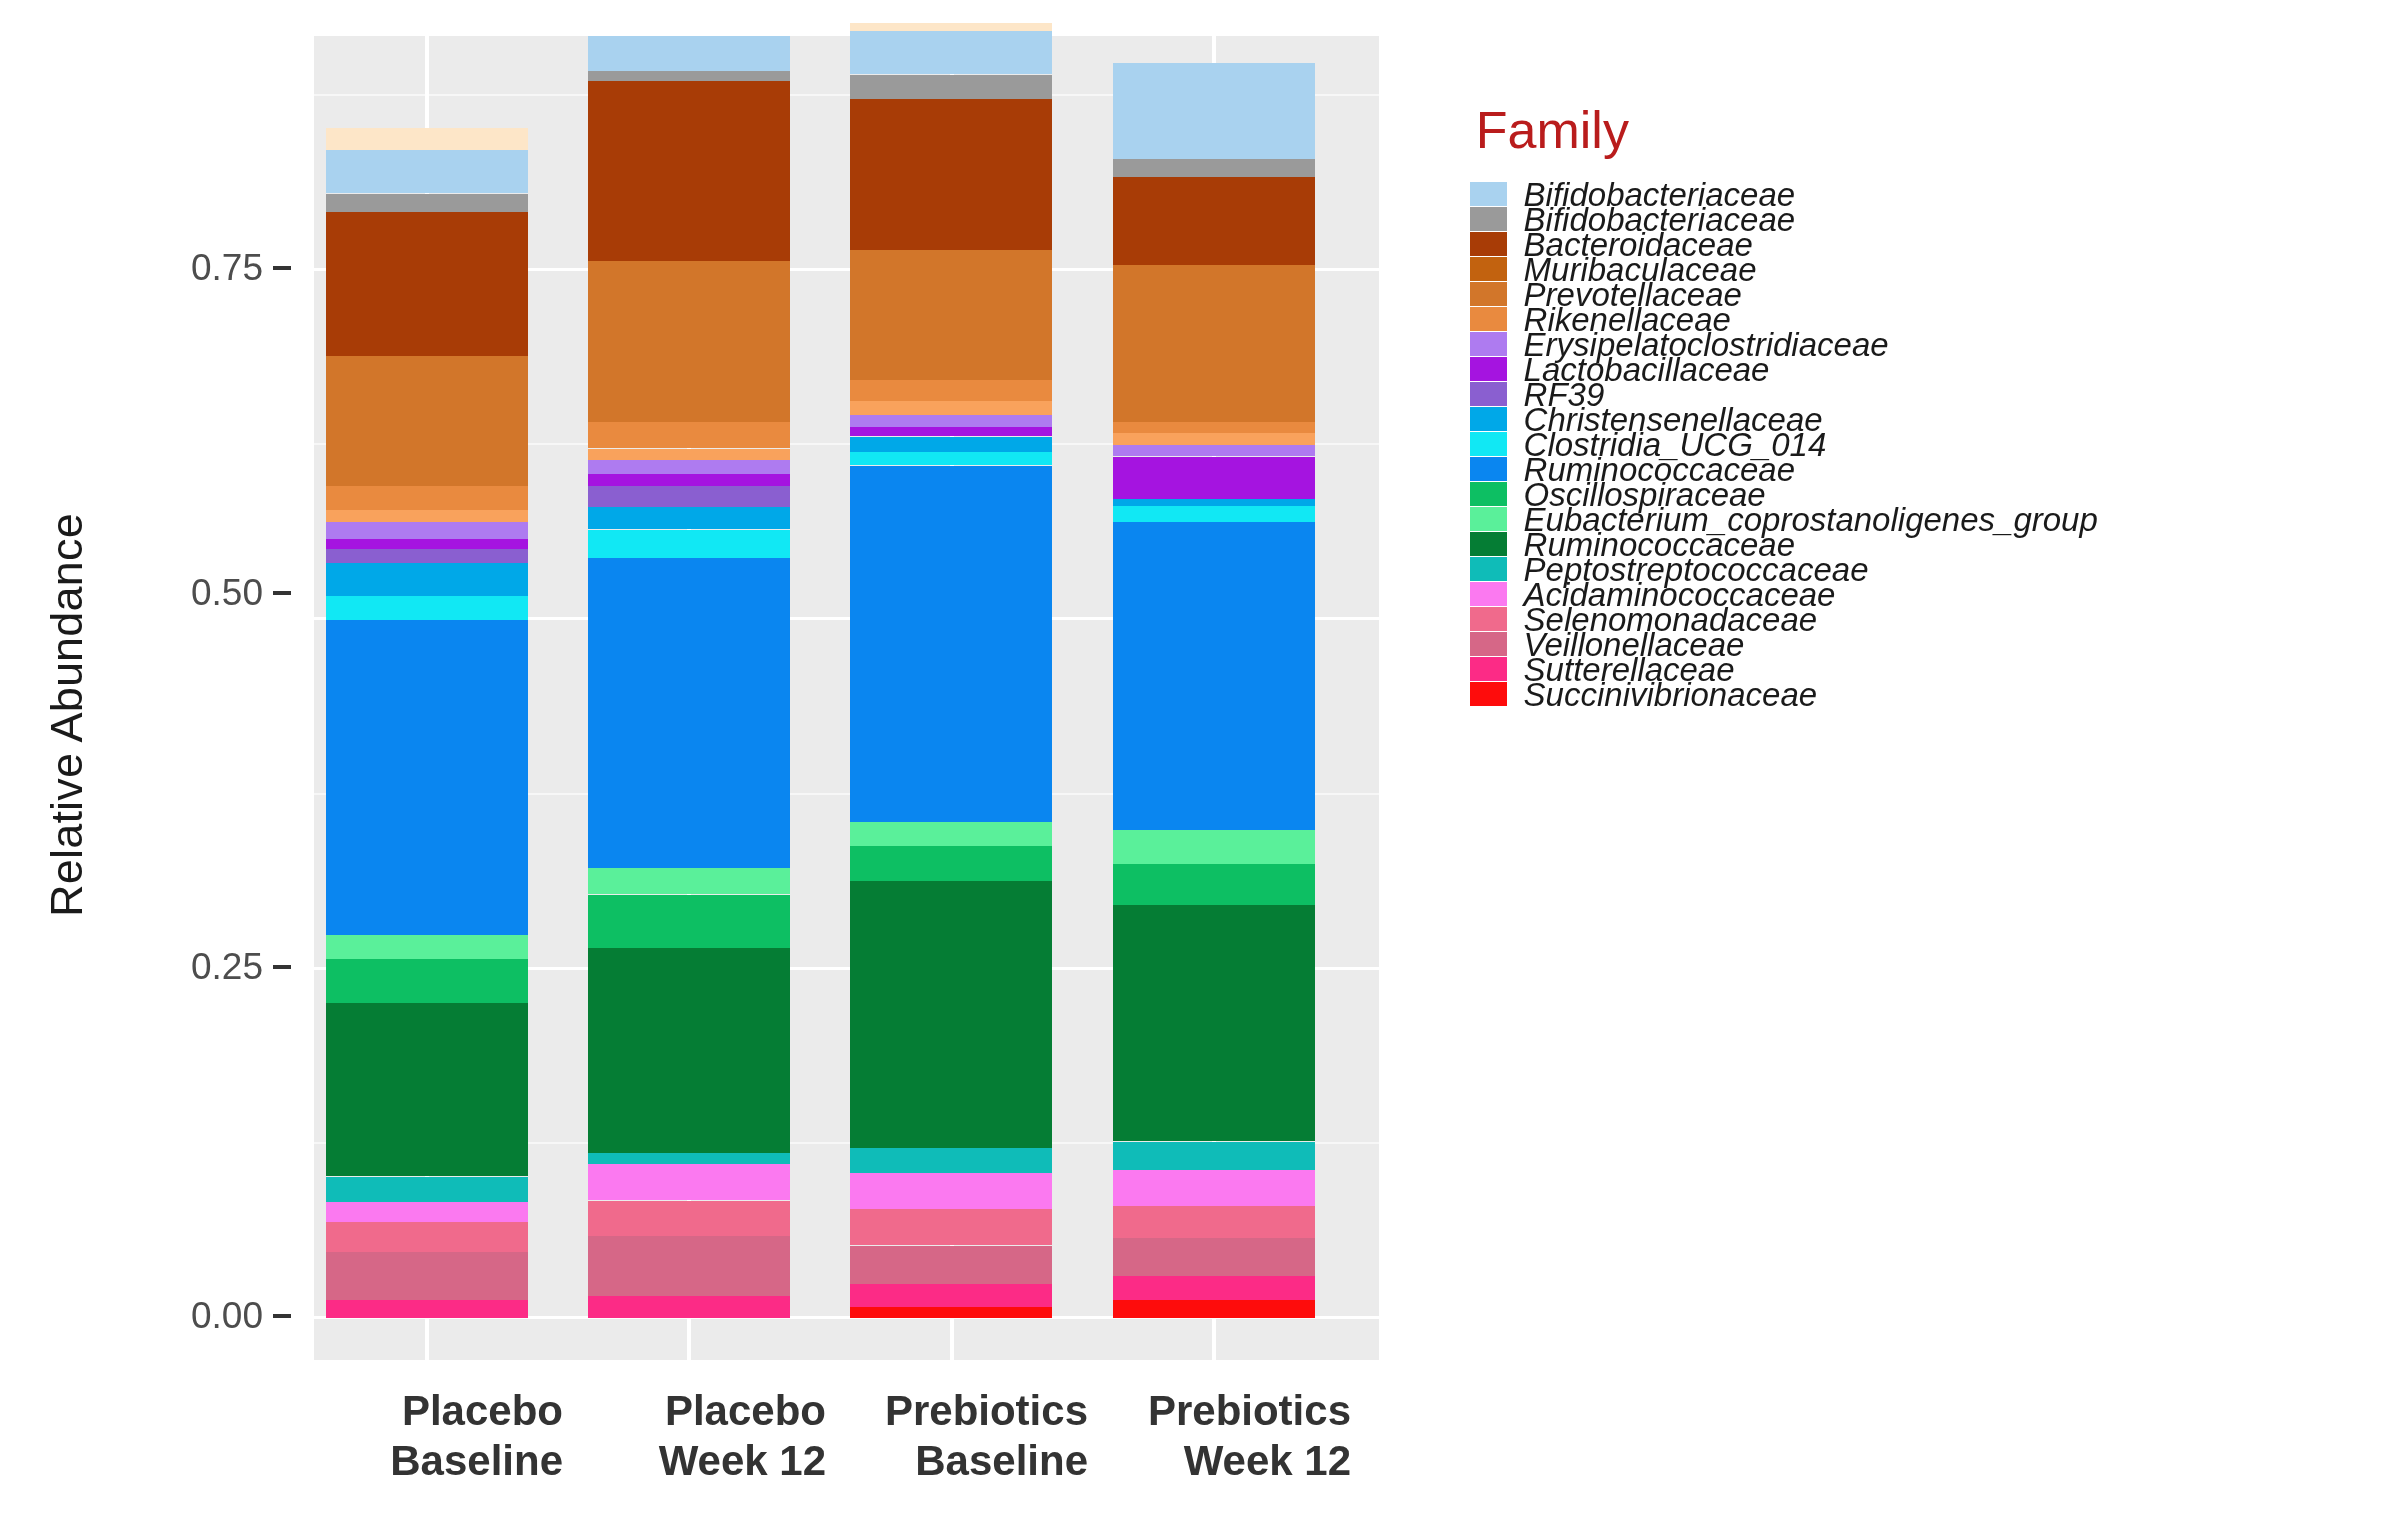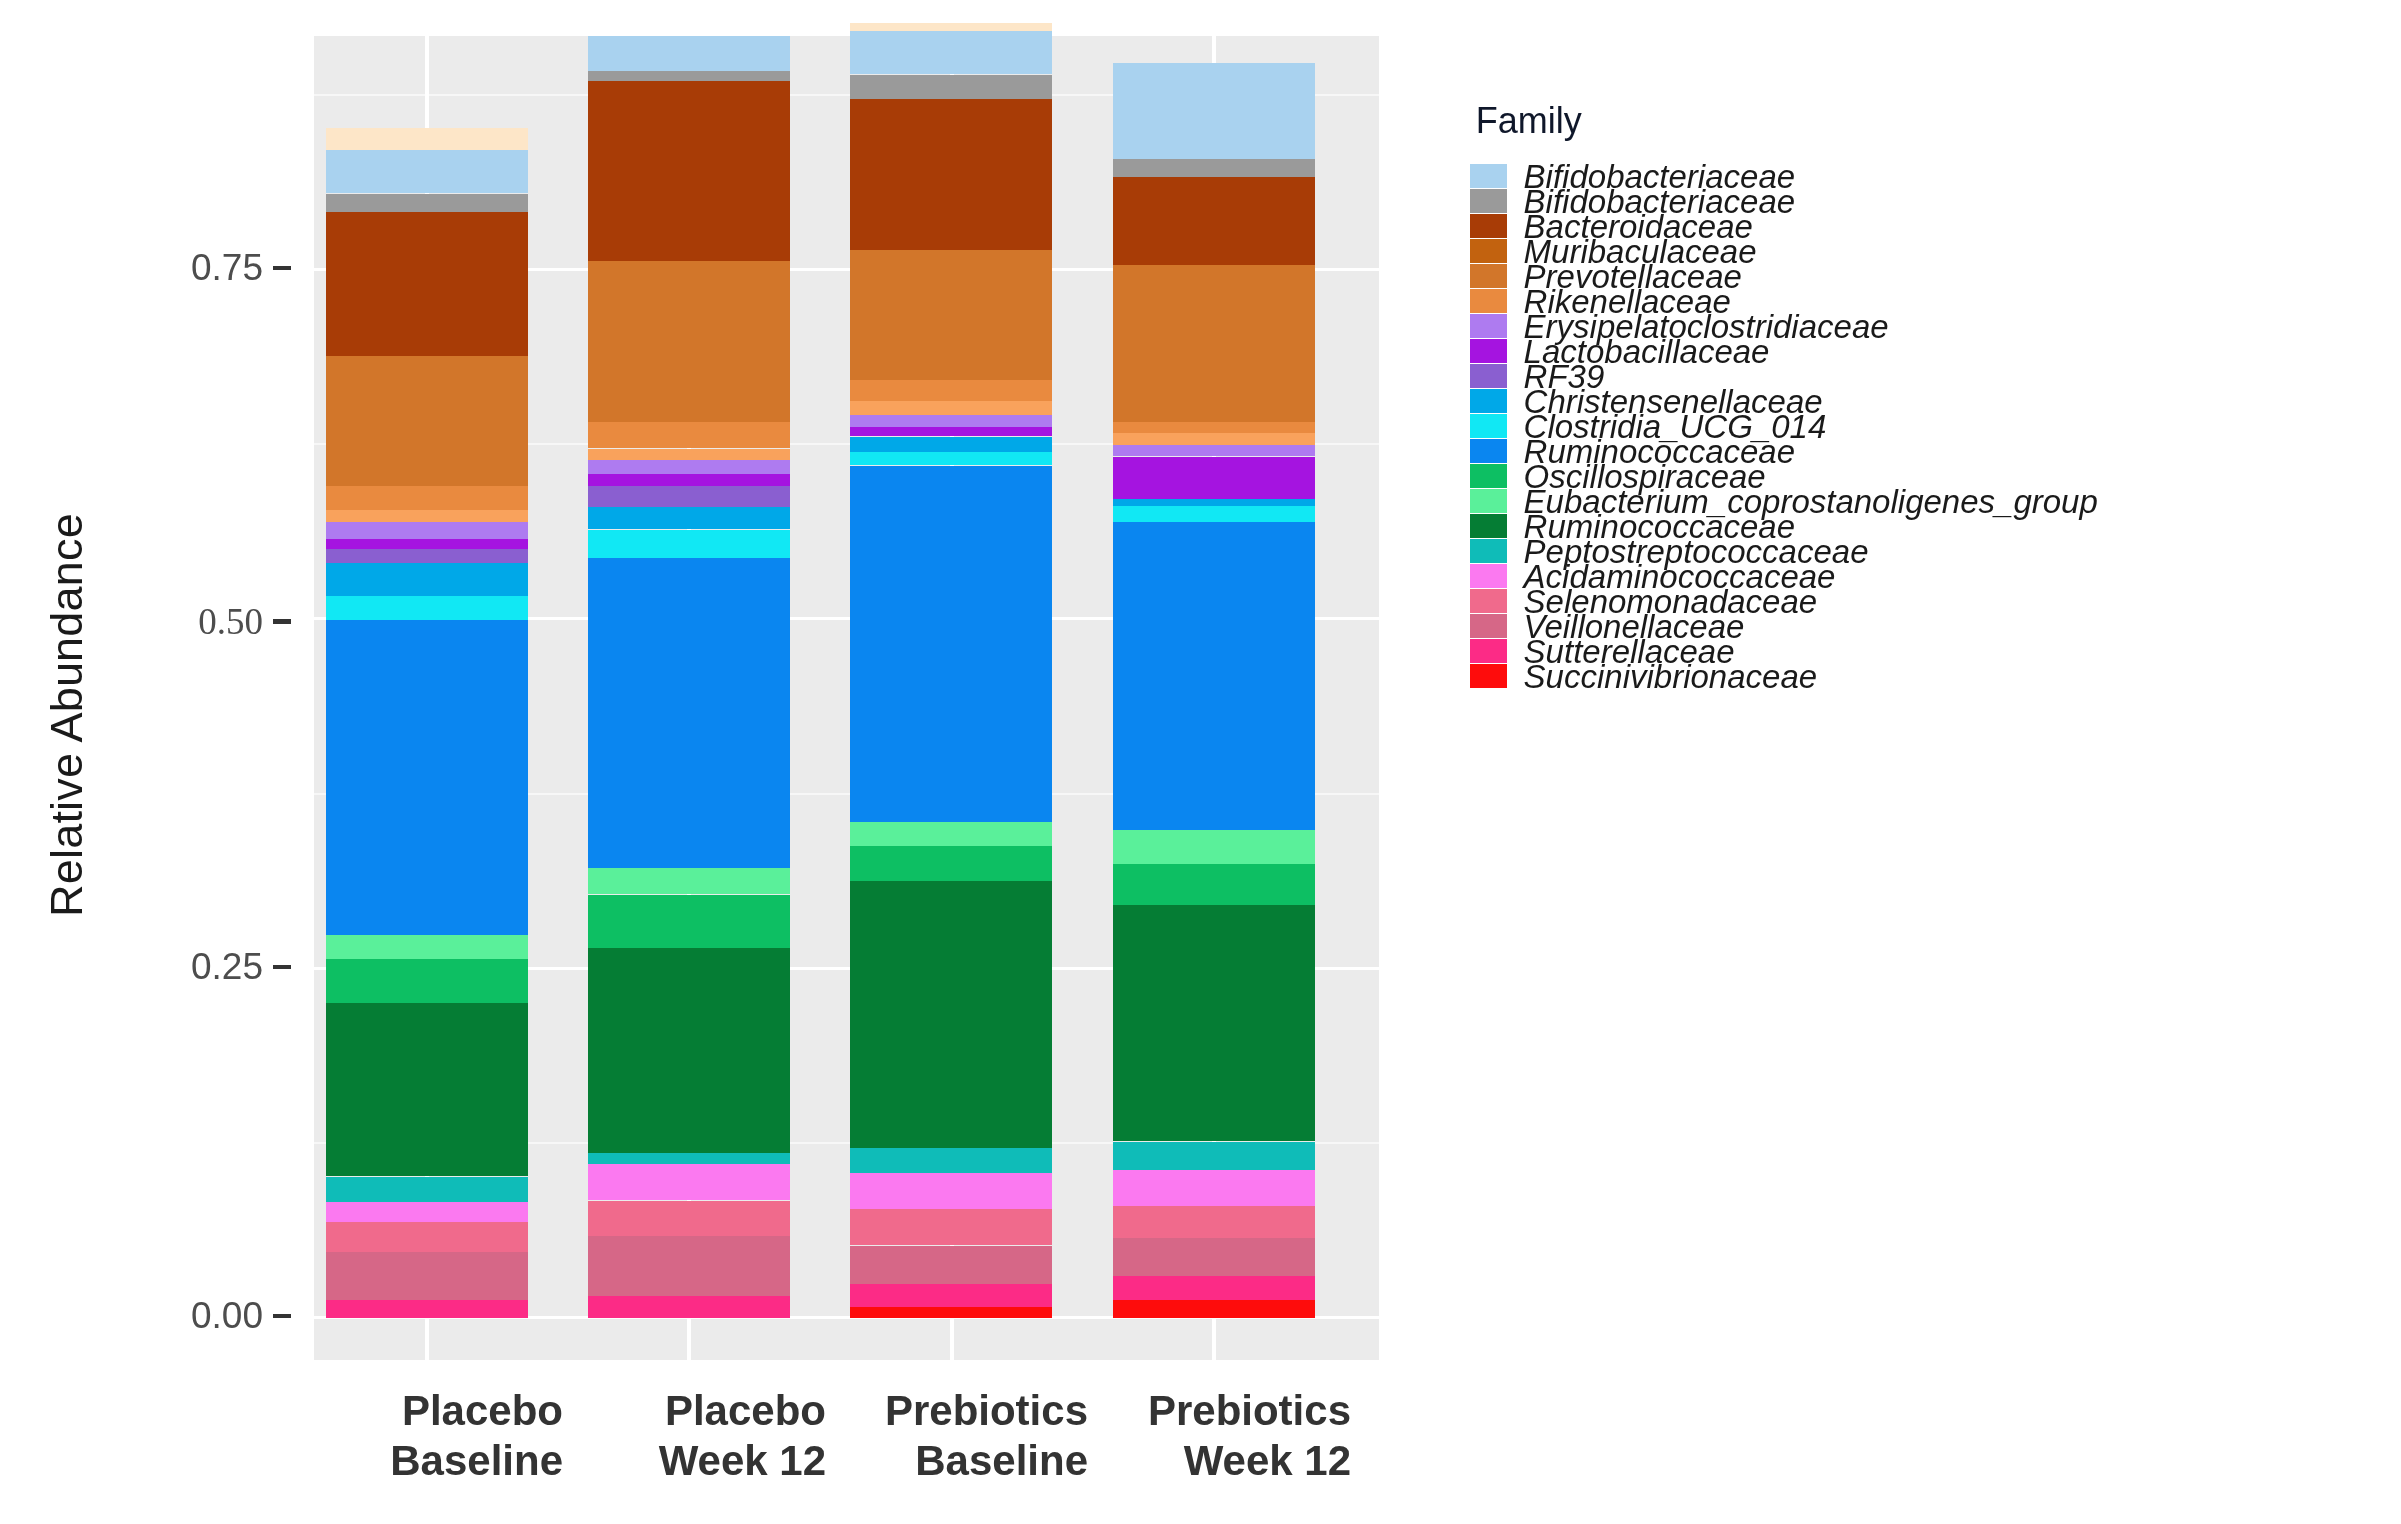--- a/index.html
+++ b/index.html
@@ -26,38 +26,38 @@
 
   
   .bar{position:absolute;width:202px;}
   .seg{position:absolute;left:0;width:100%;}
 
   
   .xtick{position:absolute;width:274px;text-align:right;font-size:42px;font-weight:bold;color:#333;line-height:1.18;}
 
   
   #legend{position:absolute;left:1470px;top:100px;width:913px;}
-  #legend-title{font-size:36px;color:#0f172a;margin:0 0 21.6px 5.8px;}
+  #legend-title{font-size:52px;color:#b91c1c;margin:0 0 21.6px 5.8px;}
   .legrow{display:flex;align-items:center;height:25px;}
   .swatch{width:37px;height:24px;flex:0 0 37px;margin-right:16.6px;}
   .legtext{font-size:33px;font-style:italic;color:#1a1a1a;white-space:nowrap;line-height:1;}
 </style>
 </head>
 <body>
 
 <div id="root">
 
   <div id="ylab">Relative Abundance</div>
 
   <div id="yticks">
       <div class="ytickrow" style="top: 247px;">
         <span class="txt">0.75</span>
         <span class="mark"></span>
       </div>
-      <div class="ytickrow" style="top: 600px; font-family: Liberation Serif, serif;">
+      <div class="ytickrow" style="top: 572px;">
         <span class="txt">0.50</span>
         <span class="mark"></span>
       </div>
       <div class="ytickrow" style="top: 946px;">
         <span class="txt">0.25</span>
         <span class="mark"></span>
       </div>
       <div class="ytickrow" style="top: 1295px;">
         <span class="txt">0.00</span>
         <span class="mark"></span>

